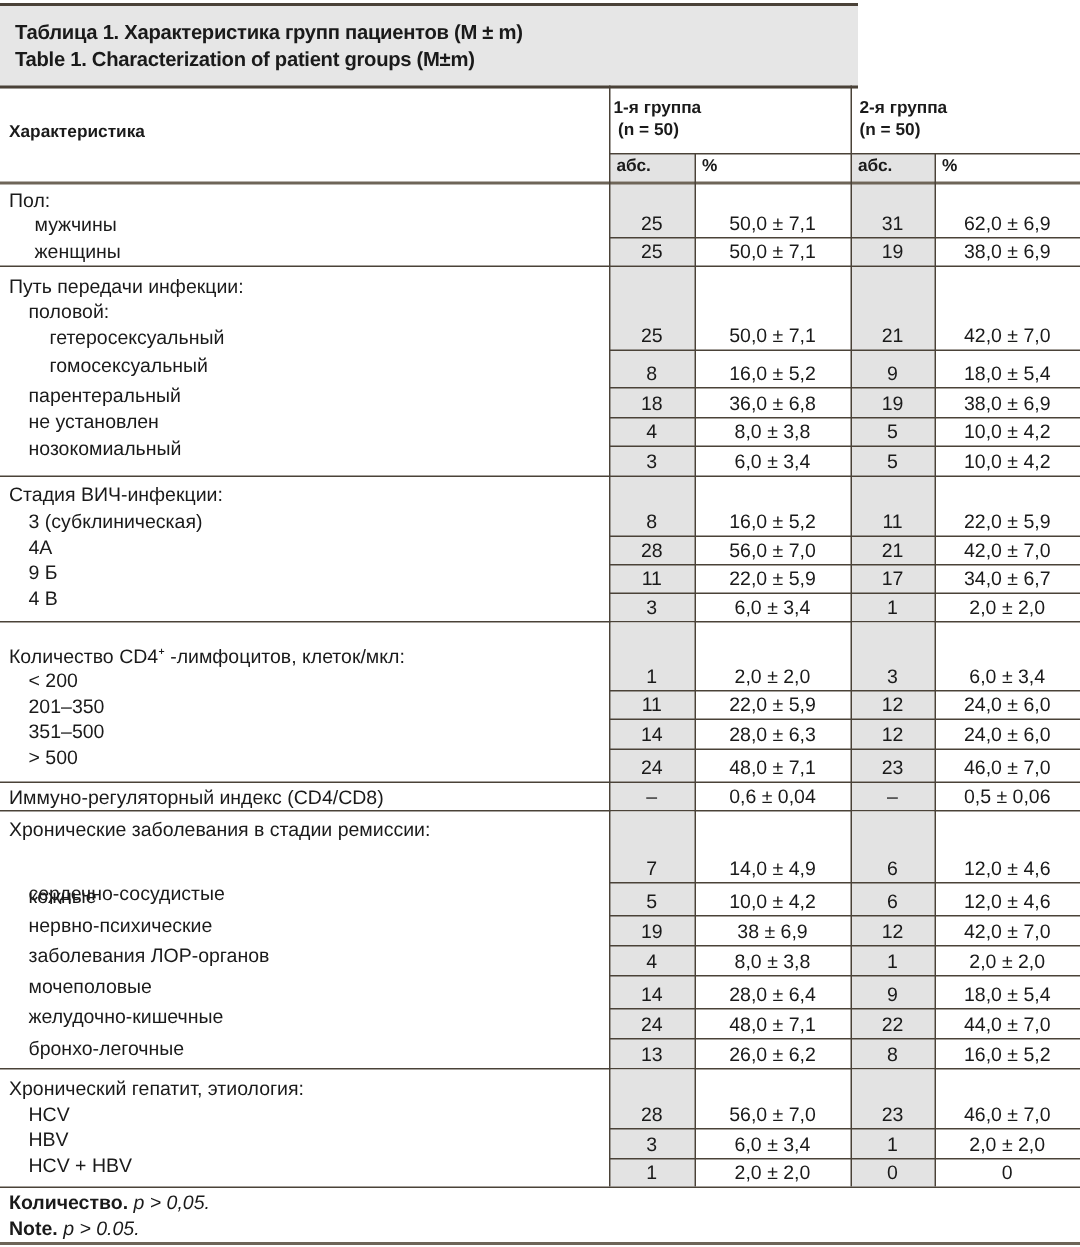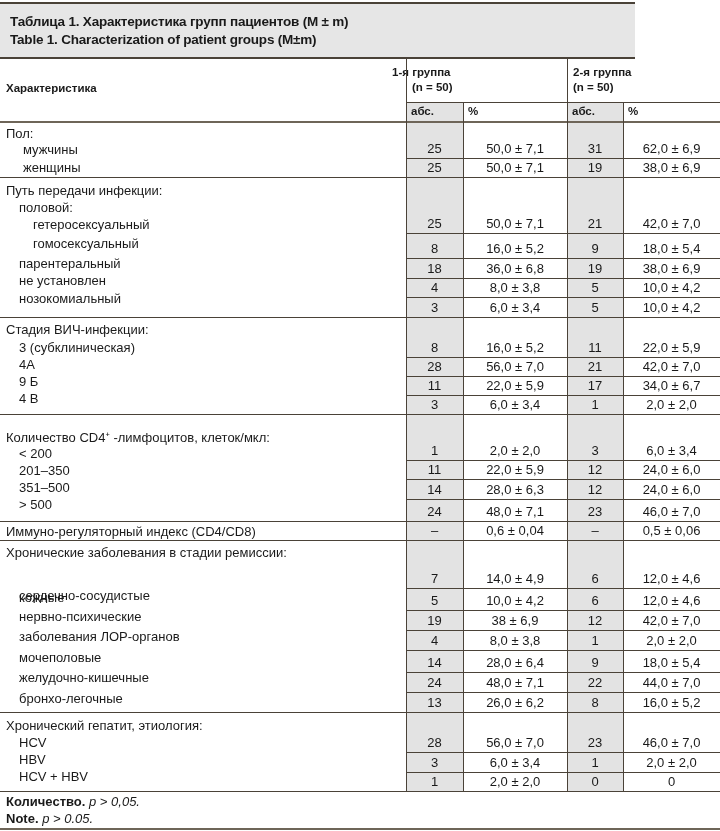--- a/index.html
+++ b/index.html
@@ -1,18 +1,18 @@
 <!DOCTYPE html>
 <html><head>
 <meta charset="utf-8">
 <style>
   html, body { margin: 0; padding: 0; background: #ffffff; }
   body { width: 720px; height: 831px; position: relative; overflow: hidden;
          font-family: "Liberation Sans", sans-serif; color: #1a1a1a; }
-  .title-box { position: absolute; left: 0; top: 2px; width: 635px; height: 53px;
+  .title-box { position: absolute; left: 0; top: 2px; width: 572px; height: 53px;
                background: #e6e6e6; border-top: 2px solid #4a4238; border-bottom: 2px solid #4a4238; }
   .title-line { position: absolute; left: 10px; font-size: 13.5px; font-weight: bold; letter-spacing: -0.2px; }
   .title-line.l1 { top: 10px; }
   .title-line.l2 { top: 28px; }
   .hline { position: absolute; left: 0; width: 720px; height: 0; border-top: 1px solid #4a4238; }
   .hline.thick { border-top: 2px solid #6e6558; }
   .hseg { position: absolute; height: 0; border-top: 1px solid #4a4238; }
   .vline { position: absolute; width: 0; border-left: 1px solid #4a4238; }
   .abs-bg { position: absolute; background: #e3e3e3; }
   .cell { position: absolute; font-size: 13px; text-align: center; white-space: nowrap; }
@@ -24,21 +24,21 @@
 </style>
 </head>
 <body>
 
 <div class="title-box">
   <div class="title-line l1">Таблица 1. Характеристика групп пациентов (M ± m)</div>
   <div class="title-line l2">Table 1. Characterization of patient groups (M±m)</div>
 </div>
 
 <div class="hdr" style="left:6px; top:82px;">Характеристика</div>
-<div class="hdr" style="left:392px; top:66px;">1-я группа</div>
+<div class="hdr" style="left:409px; top:66px;">1-я группа</div>
 <div class="hdr" style="left:412px; top:81px;">(n = 50)</div>
 <div class="hdr" style="left:573px; top:66px;">2-я группа</div>
 <div class="hdr" style="left:573px; top:81px;">(n = 50)</div>
 
 <div class="abs-bg" style="left:407px; top:103px; width:56px; height:18px;"></div>
 <div class="abs-bg" style="left:568px; top:103px; width:55px; height:18px;"></div>
 <div class="hdr" style="left:411px; top:105px;">абс.</div>
 <div class="hdr" style="left:468px; top:105px;">%</div>
 <div class="hdr" style="left:572px; top:105px;">абс.</div>
 <div class="hdr" style="left:628px; top:105px;">%</div>

